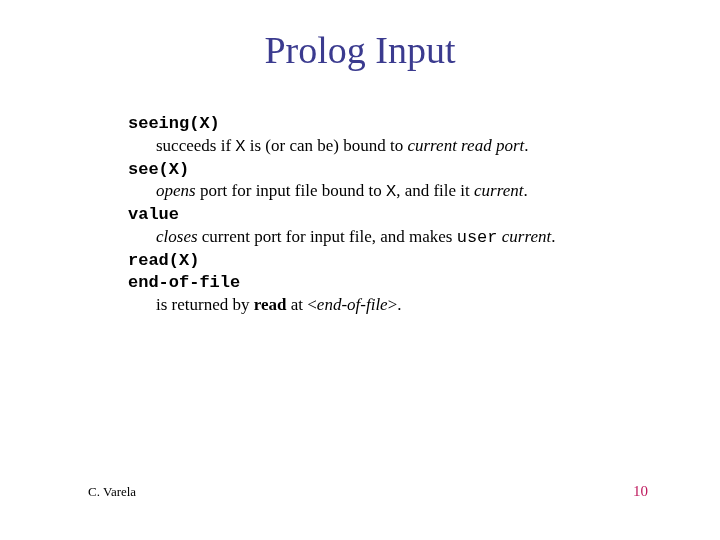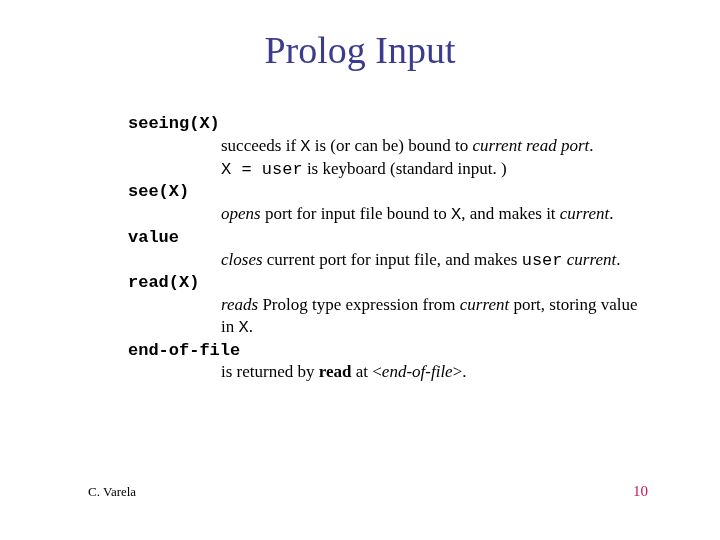--- a/index.html
+++ b/index.html
@@ -36,21 +36,21 @@
     font-size: 17px;
     line-height: 1.28;
   }
   .mono {
     font-family: "Courier New", Courier, monospace;
   }
   .term {
     font-weight: bold;
   }
   .indent {
-    margin-left: 93px;
+    margin-left: 28px;
   }
   .italic { font-style: italic; }
   .footer-left {
     position: absolute;
     left: 88px;
     bottom: 40px;
     font-size: 13px;
     color: #000;
   }
   .footer-right {
@@ -69,43 +69,37 @@
   <div class="title">Prolog Input</div>
 
   <div class="body">
 
     <div>
       <span class="mono term">seeing(X)</span>
     </div>
     <div class="indent">
       <span>succeeds if </span><span class="mono">X</span><span> is (or can be) bound to </span><span class="italic">current read port</span><span>.</span>
     </div>
-    <div class="indent">
-      <span class="mono">X = user</span><span> is keyboard (standard input. )</span>
-    </div>
 
     <div>
       <span class="mono term">see(X)</span>
     </div>
     <div class="indent">
-      <span class="italic">opens</span><span> port for input file bound to </span><span class="mono">X</span><span>, and makes it </span><span class="italic">current</span><span>.</span>
+      <span class="italic">opens</span><span> port for input file bound to </span><span class="mono">X</span><span>, and file it </span><span class="italic">current</span><span>.</span>
     </div>
 
     <div>
       <span class="mono term">value</span>
     </div>
     <div class="indent">
       <span class="italic">closes</span><span> current port for input file, and makes </span><span class="mono">user</span><span> </span><span class="italic">current</span><span>.</span>
     </div>
 
     <div>
       <span class="mono term">read(X)</span>
-    </div>
-    <div class="indent">
-      <span class="italic">reads</span><span> Prolog type expression from </span><span class="italic">current</span><span> port, storing value in </span><span class="mono">X</span><span>.</span>
     </div>
 
     <div>
       <span class="mono term">end-of-file</span>
     </div>
     <div class="indent">
       <span>is returned by </span><span class="term">read</span><span> at &lt;</span><span class="italic">end-of-file</span><span>&gt;.</span>
     </div>
 
   </div>

